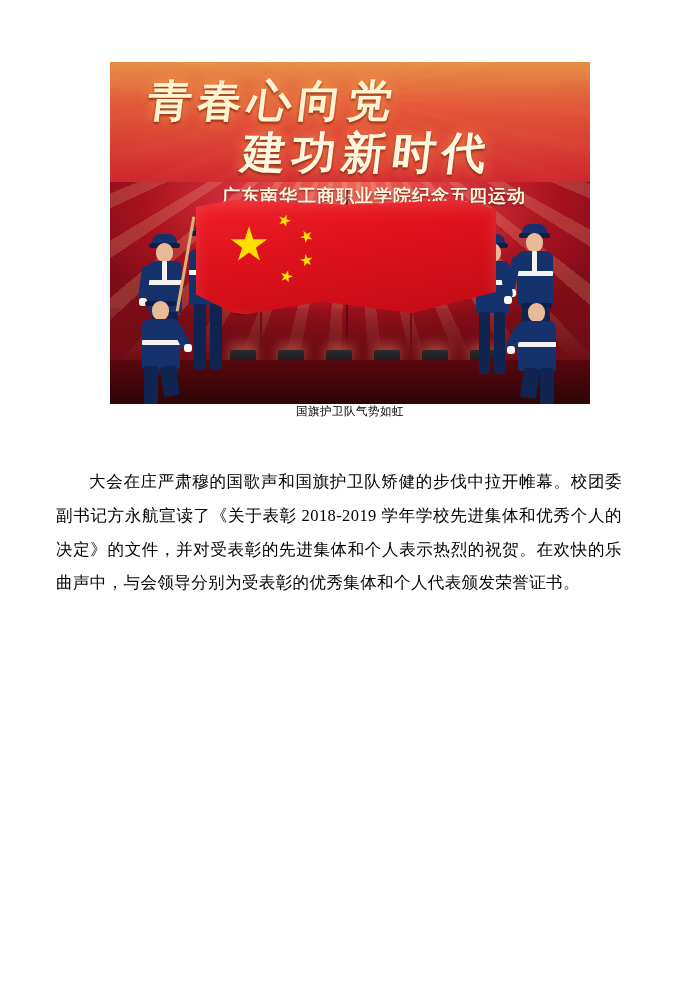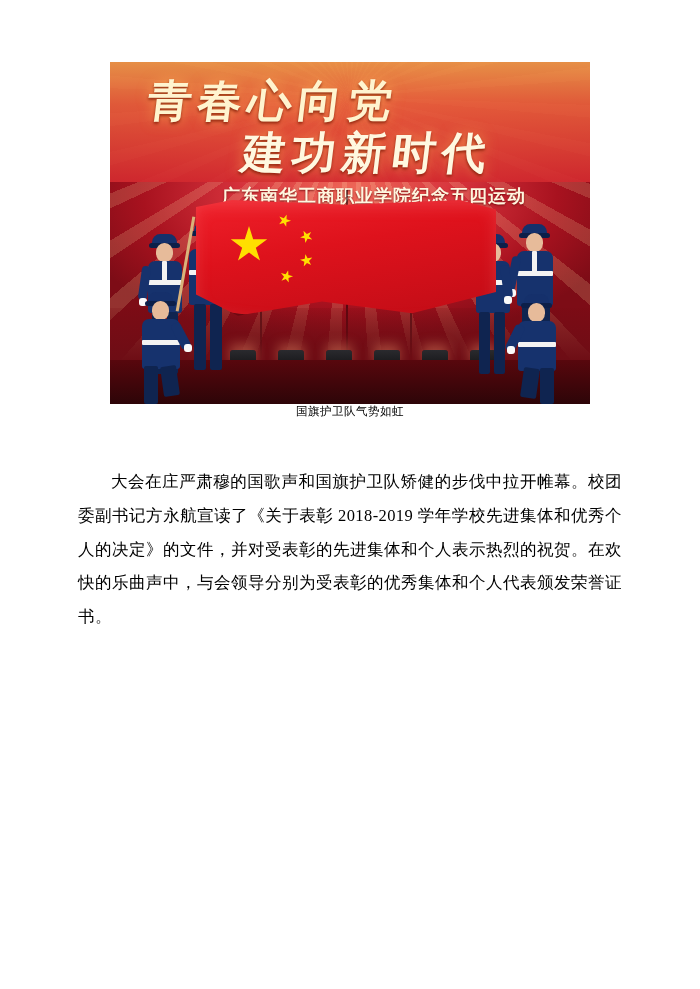--- a/index.html
+++ b/index.html
@@ -209,21 +209,21 @@
   .caption {
     text-align: center;
     font-size: 11.5px;
     color: #000;
     font-family: "Liberation Serif", "DejaVu Serif", serif;
     letter-spacing: .5px;
   }
 
   
   .body-text {
-    margin: 46px 78px 0 78px;
+    margin: 46px 78px 0 56px;
     font-size: 16.5px;
     line-height: 2.05;
     text-align: justify;
     text-justify: inter-ideograph;
     text-indent: 2em;
     letter-spacing: .4px;
     color: #000;
   }
 </style>
 </head>

